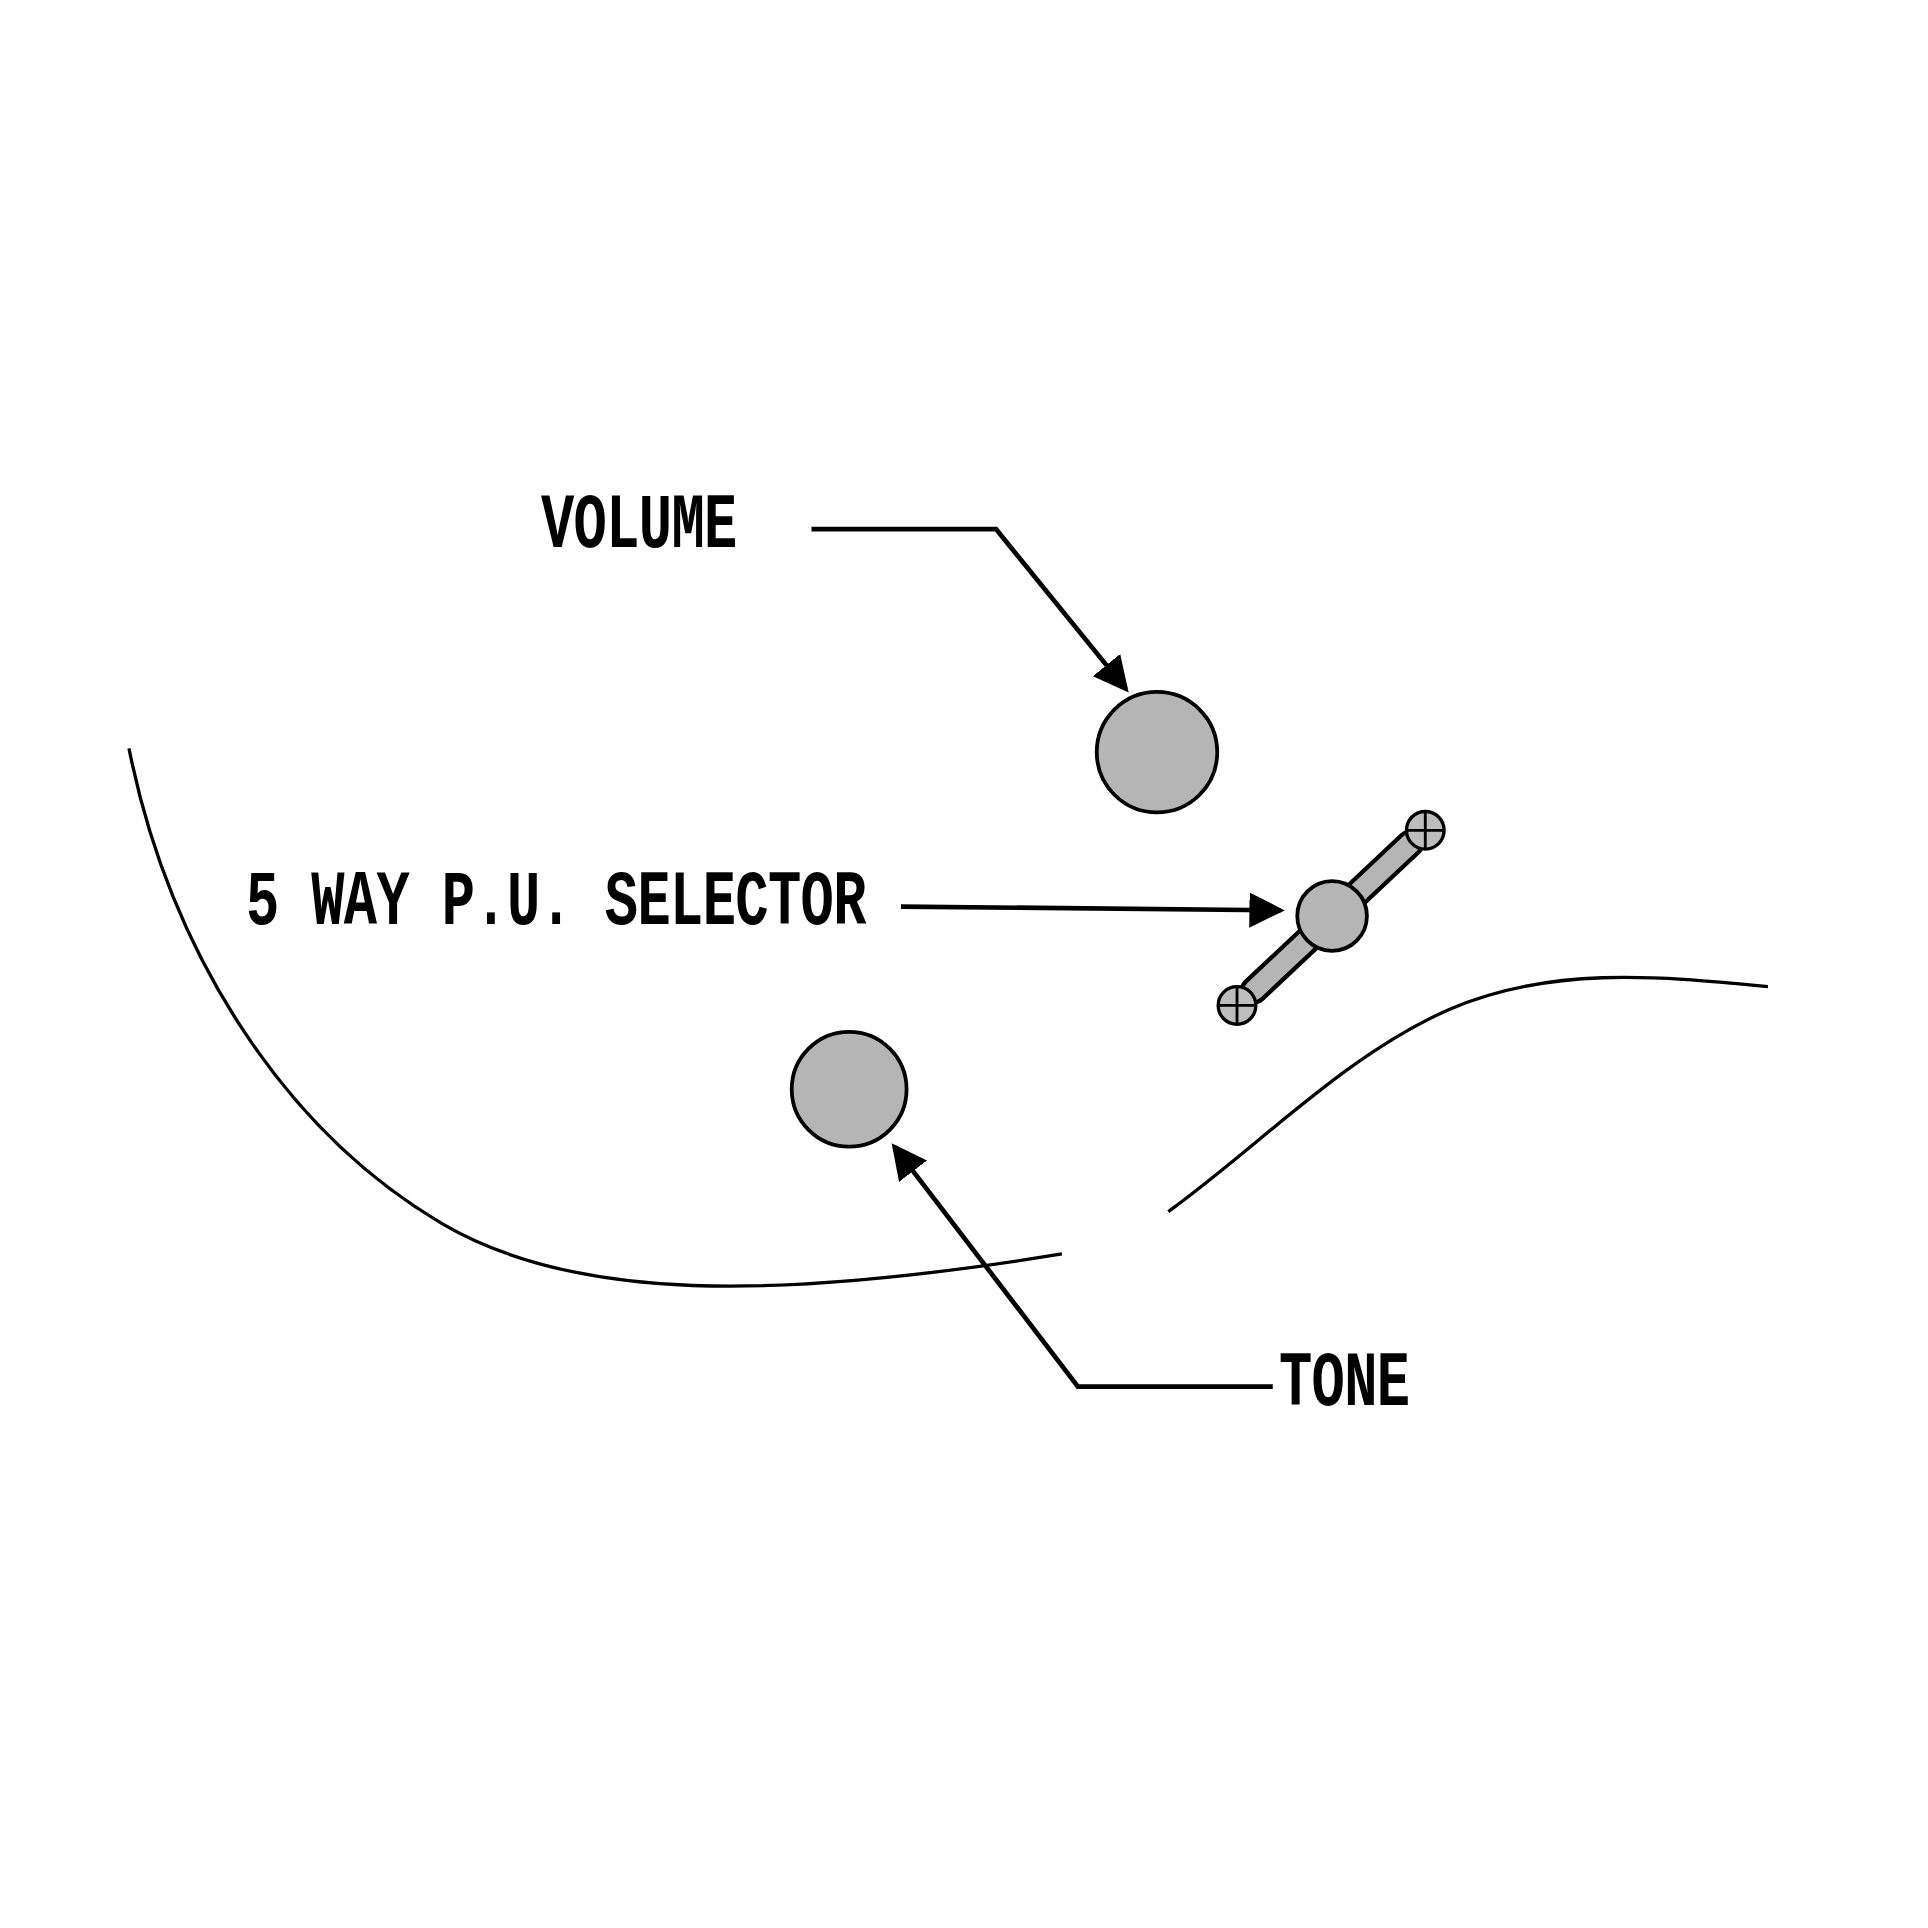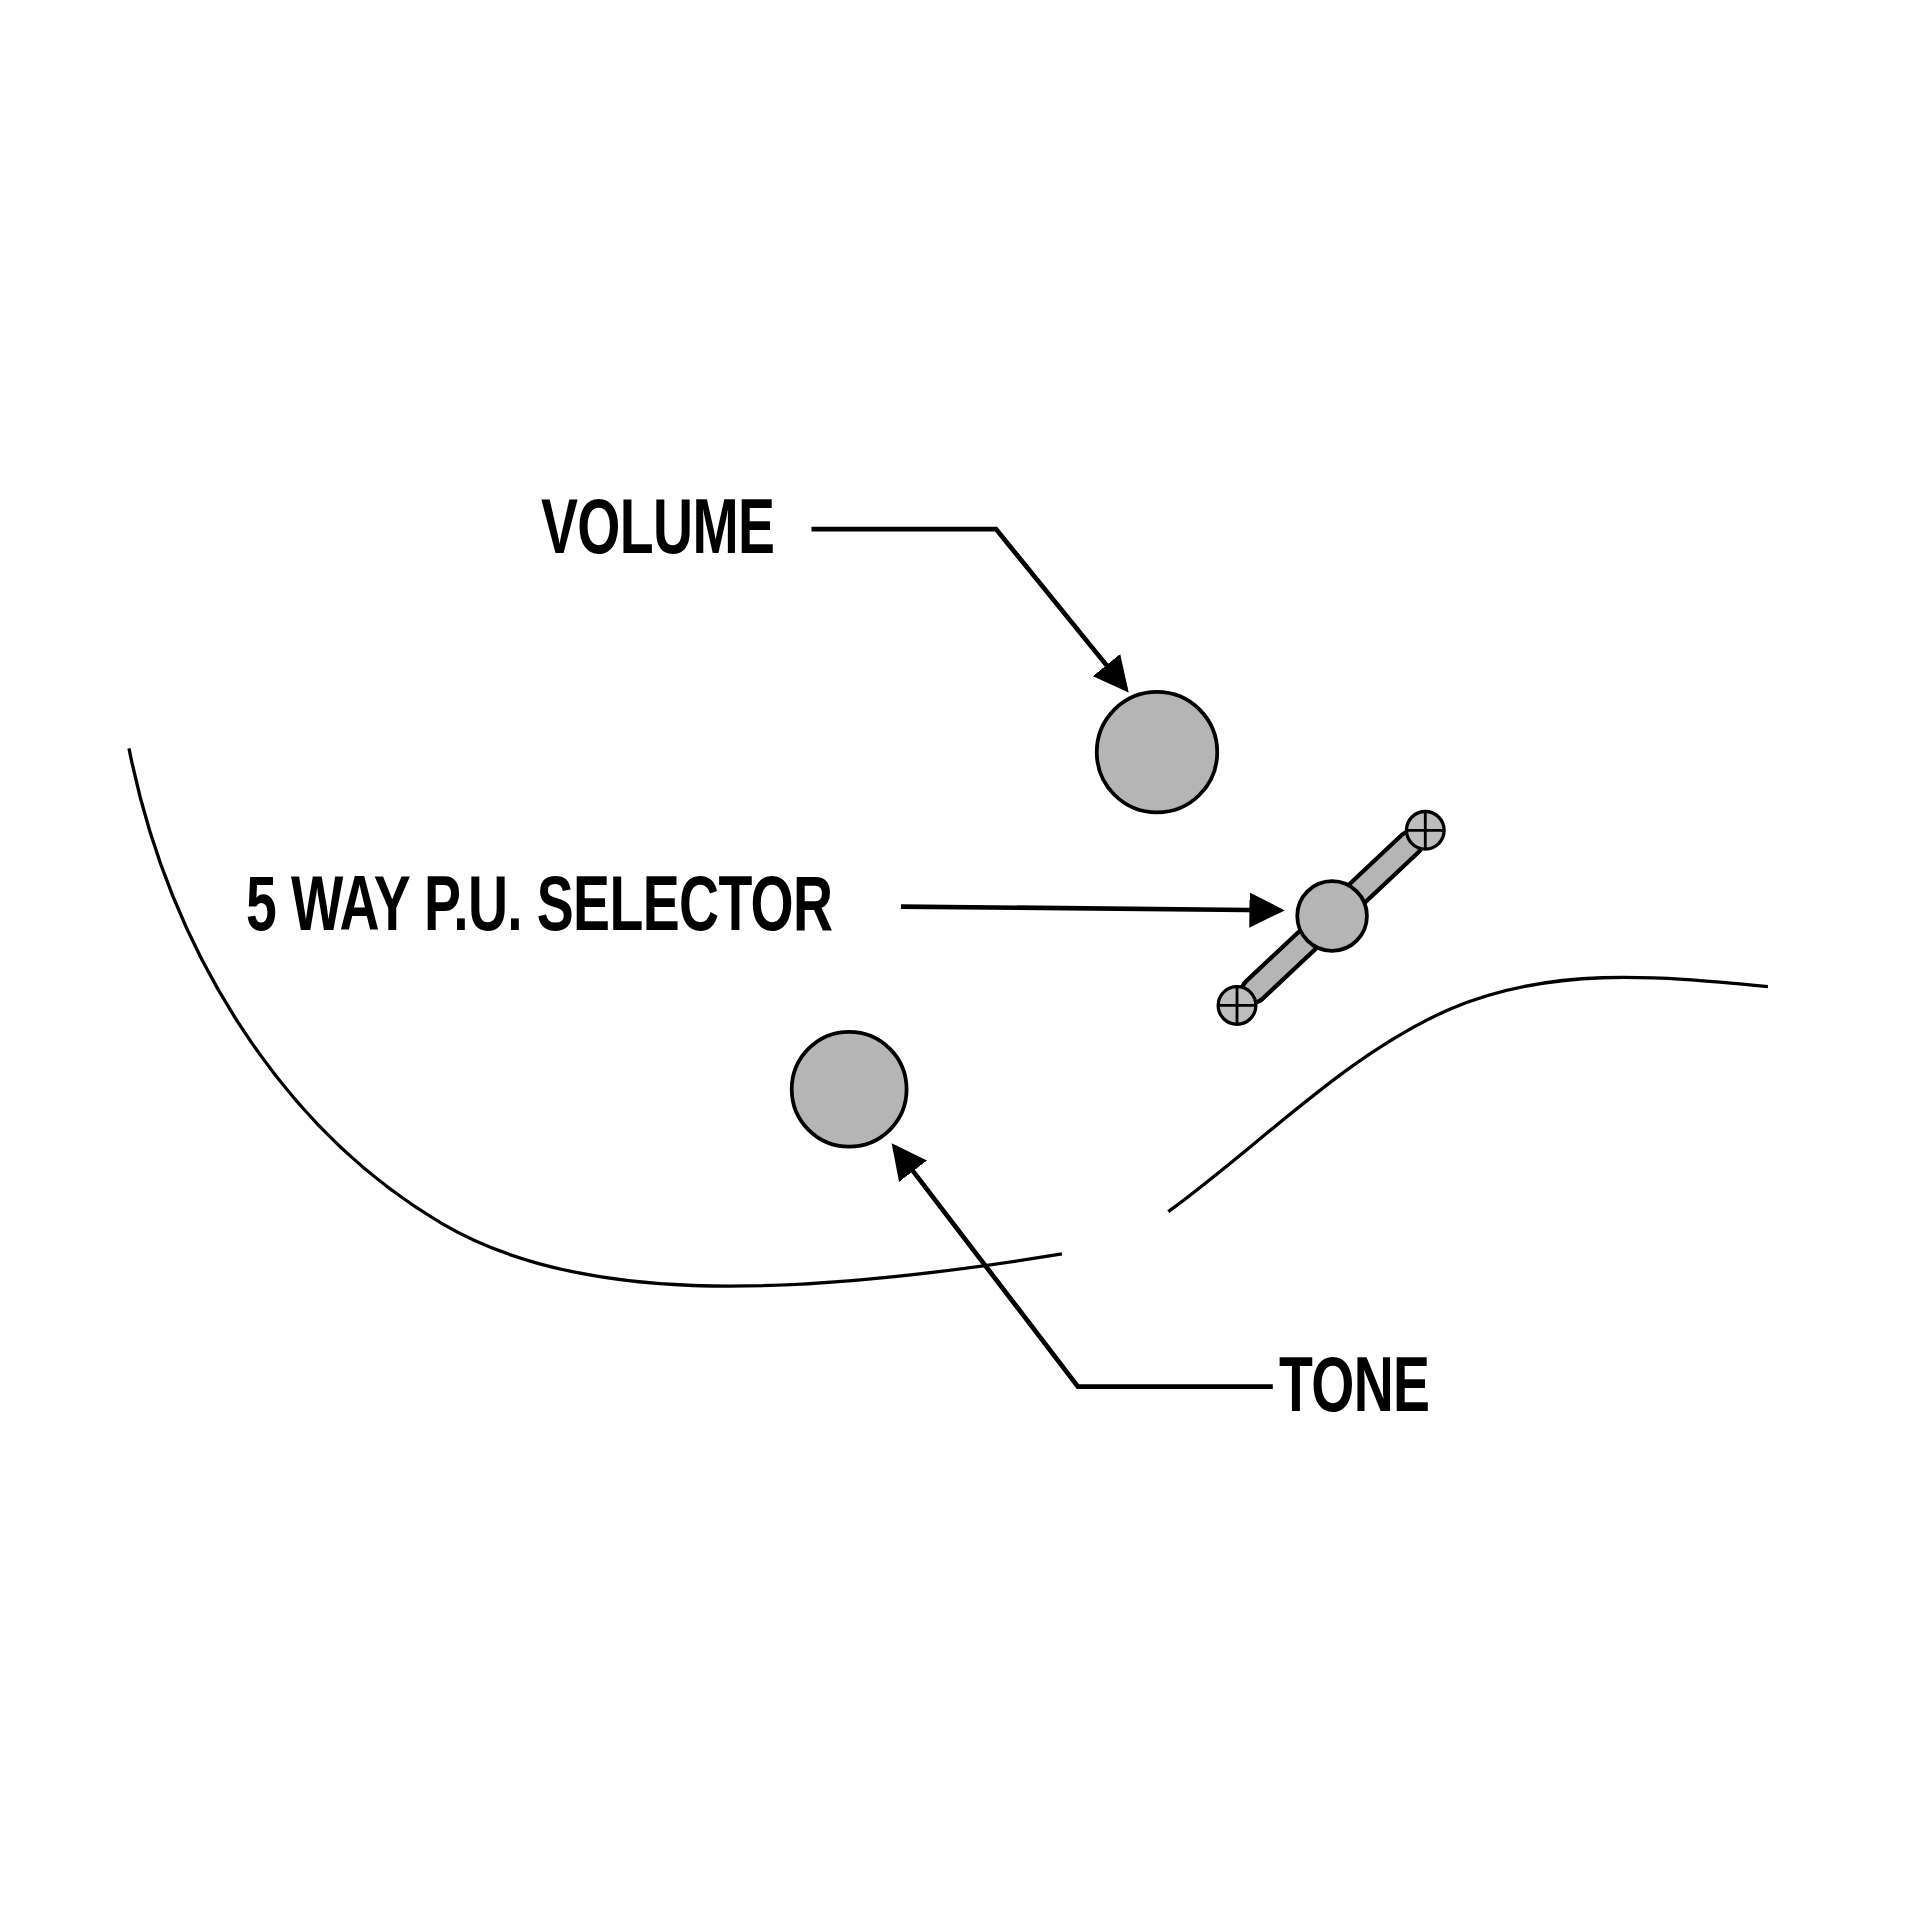--- a/index.html
+++ b/index.html
@@ -6,21 +6,21 @@
     margin: 0;
     padding: 0;
     background: #ffffff;
   }
   #canvas {
     position: relative;
     width: 1928px;
     height: 1700px;
     background: var(--background, #ffffff);
     overflow: hidden;
-    font-family: Liberation Sans, sans-serif;
+    font-family: Liberation Mono, monospace;
   }
   #diagram-svg {
     position: absolute;
     top: 0;
     left: 0;
   }
   .outline {
     fill: none;
     stroke: var(--line, #000000);
     stroke-width: 3.5;

